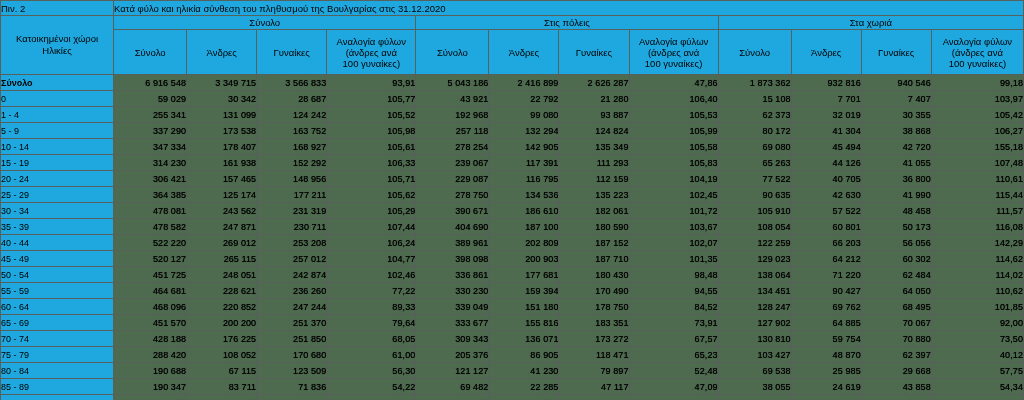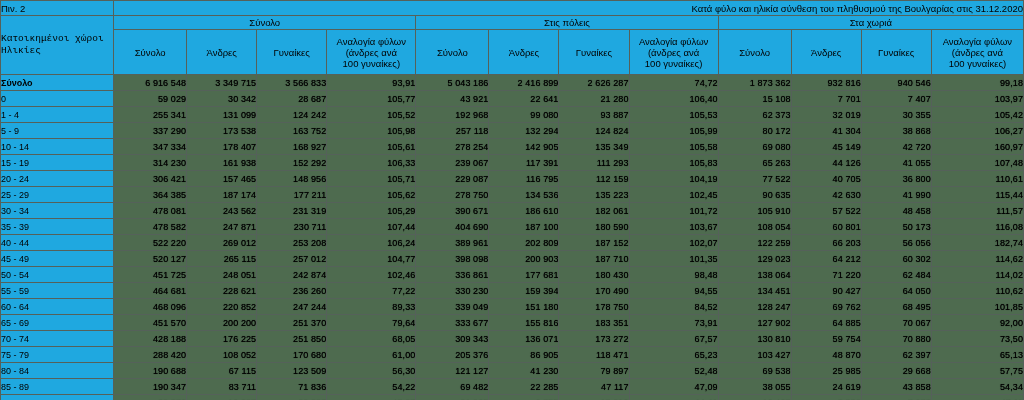--- a/index.html
+++ b/index.html
@@ -45,45 +45,44 @@
     height: 14px;
     font-size: 9.5px;
     font-weight: bold;
     color: #000;
   }
   .tbl-num {
     text-align: left;
     padding-left: 3px;
   }
   .tbl-title {
-    text-align: right;
+    text-align: left;
   }
 
   
   .hdr {
     background: #1fa8e0;
     color: #000;
     font-size: 9.5px;
     text-align: center;
     line-height: 11px;
   }
   .hdr-group {
     height: 13px;
   }
   .hdr-sub {
     height: 44px;
     padding: 0 1px;
   }
   .hdr-stub {
     height: 57px;
-    text-align: left;
+    text-align: center;
     font-size: 9.5px;
     line-height: 12px;
     padding: 0 2px;
-    font-family: Liberation Mono, monospace;
   }
 
   
   tr.datarow td {
     height: 15px;
     font-size: 9px;
   }
   td.age {
     background: #1fa8e0;
     color: #000;
@@ -181,34 +180,34 @@
     <tbody id="table-body">
         <tr class="datarow total">
           <td class="age">Σύνολο</td>
           <td class="num total-row">6 916 548</td>
           <td class="num total-row">3 349 715</td>
           <td class="num total-row">3 566 833</td>
           <td class="num total-row">93,91</td>
           <td class="num total-row">5 043 186</td>
           <td class="num total-row">2 416 899</td>
           <td class="num total-row">2 626 287</td>
-          <td class="num total-row">74,72</td>
+          <td class="num total-row">47,86</td>
           <td class="num total-row">1 873 362</td>
           <td class="num total-row">932 816</td>
           <td class="num total-row">940 546</td>
           <td class="num total-row">99,18</td>
         </tr>
         <tr class="datarow">
           <td class="age">0</td>
           <td class="num">59 029</td>
           <td class="num">30 342</td>
           <td class="num">28 687</td>
           <td class="num">105,77</td>
           <td class="num">43 921</td>
-          <td class="num">22 641</td>
+          <td class="num">22 792</td>
           <td class="num">21 280</td>
           <td class="num">106,40</td>
           <td class="num">15 108</td>
           <td class="num">7 701</td>
           <td class="num">7 407</td>
           <td class="num">103,97</td>
         </tr>
         <tr class="datarow">
           <td class="age">1 - 4</td>
           <td class="num">255 341</td>
@@ -243,23 +242,23 @@
           <td class="age">10 - 14</td>
           <td class="num">347 334</td>
           <td class="num">178 407</td>
           <td class="num">168 927</td>
           <td class="num">105,61</td>
           <td class="num">278 254</td>
           <td class="num">142 905</td>
           <td class="num">135 349</td>
           <td class="num">105,58</td>
           <td class="num">69 080</td>
-          <td class="num">45 149</td>
+          <td class="num">45 494</td>
           <td class="num">42 720</td>
-          <td class="num">160,97</td>
+          <td class="num">155,18</td>
         </tr>
         <tr class="datarow">
           <td class="age">15 - 19</td>
           <td class="num">314 230</td>
           <td class="num">161 938</td>
           <td class="num">152 292</td>
           <td class="num">106,33</td>
           <td class="num">239 067</td>
           <td class="num">117 391</td>
           <td class="num">111 293</td>
@@ -280,21 +279,21 @@
           <td class="num">112 159</td>
           <td class="num">104,19</td>
           <td class="num">77 522</td>
           <td class="num">40 705</td>
           <td class="num">36 800</td>
           <td class="num">110,61</td>
         </tr>
         <tr class="datarow">
           <td class="age">25 - 29</td>
           <td class="num">364 385</td>
-          <td class="num">187 174</td>
+          <td class="num">125 174</td>
           <td class="num">177 211</td>
           <td class="num">105,62</td>
           <td class="num">278 750</td>
           <td class="num">134 536</td>
           <td class="num">135 223</td>
           <td class="num">102,45</td>
           <td class="num">90 635</td>
           <td class="num">42 630</td>
           <td class="num">41 990</td>
           <td class="num">115,44</td>
@@ -335,21 +334,21 @@
           <td class="num">269 012</td>
           <td class="num">253 208</td>
           <td class="num">106,24</td>
           <td class="num">389 961</td>
           <td class="num">202 809</td>
           <td class="num">187 152</td>
           <td class="num">102,07</td>
           <td class="num">122 259</td>
           <td class="num">66 203</td>
           <td class="num">56 056</td>
-          <td class="num">182,74</td>
+          <td class="num">142,29</td>
         </tr>
         <tr class="datarow">
           <td class="age">45 - 49</td>
           <td class="num">520 127</td>
           <td class="num">265 115</td>
           <td class="num">257 012</td>
           <td class="num">104,77</td>
           <td class="num">398 098</td>
           <td class="num">200 903</td>
           <td class="num">187 710</td>
@@ -440,21 +439,21 @@
           <td class="num">108 052</td>
           <td class="num">170 680</td>
           <td class="num">61,00</td>
           <td class="num">205 376</td>
           <td class="num">86 905</td>
           <td class="num">118 471</td>
           <td class="num">65,23</td>
           <td class="num">103 427</td>
           <td class="num">48 870</td>
           <td class="num">62 397</td>
-          <td class="num">65,13</td>
+          <td class="num">40,12</td>
         </tr>
         <tr class="datarow">
           <td class="age">80 - 84</td>
           <td class="num">190 688</td>
           <td class="num">67 115</td>
           <td class="num">123 509</td>
           <td class="num">56,30</td>
           <td class="num">121 127</td>
           <td class="num">41 230</td>
           <td class="num">79 897</td>

